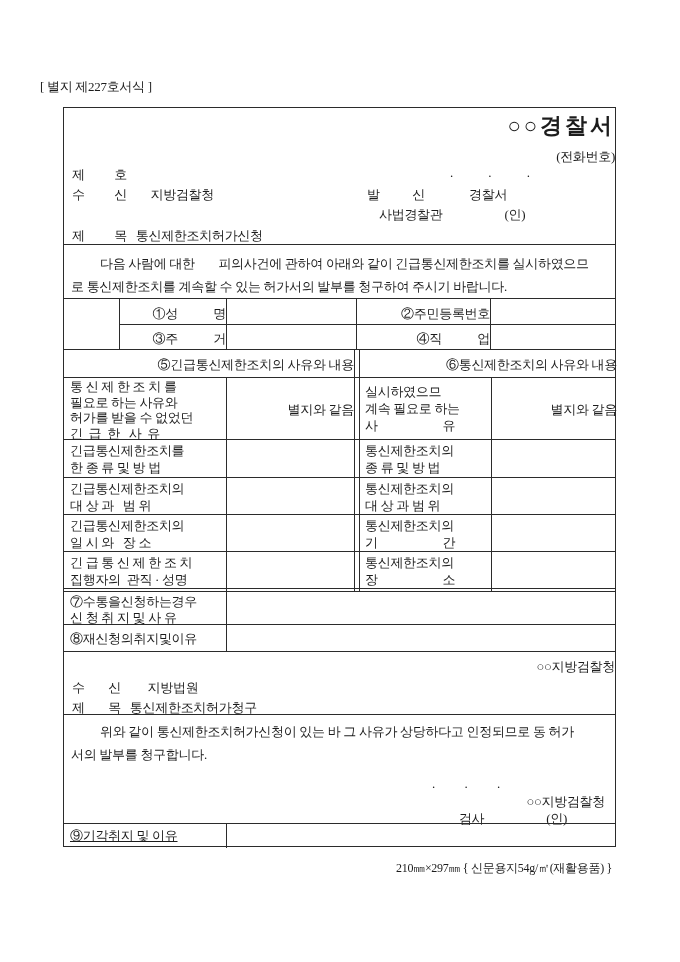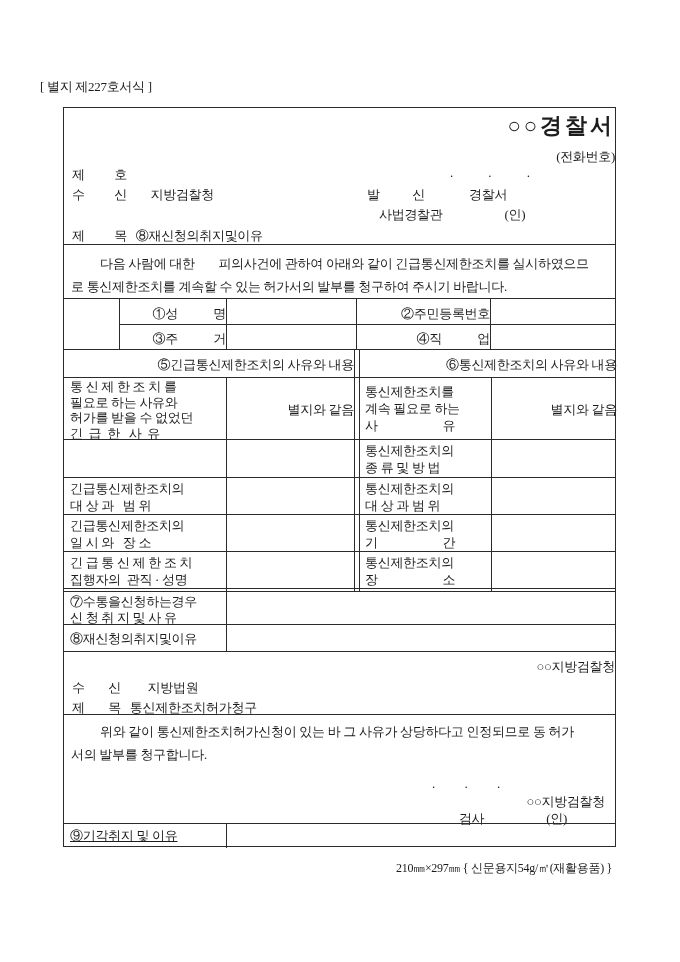--- a/index.html
+++ b/index.html
@@ -24,21 +24,21 @@
 
 <div class="box">
 
   <div class="txt title center" style="left:0; right:0; top:5px;">○○경찰서</div>
   <div class="txt center" style="left:0; right:0; top:39px;">(전화번호)</div>
   <div class="txt" style="left:8px; top:57px;">제          호</div>
   <div class="txt" style="left:386px; top:55px;">.            .            .</div>
   <div class="txt" style="left:8px; top:77px;">수          신        지방검찰청</div>
   <div class="txt" style="left:303px; top:77px;">발           신               경찰서</div>
   <div class="txt" style="left:315px; top:97px;">사법경찰관                     (인)</div>
-  <div class="txt" style="left:8px; top:118px;">제          목   ⑧재신청의취지및이유</div>
+  <div class="txt" style="left:8px; top:118px;">제          목   통신제한조치허가신청</div>
   <div class="hline" style="top:136px;"></div>
 
   <div class="txt" style="left:36px; top:146px;">다음 사람에 대한        피의사건에 관하여 아래와 같이 긴급통신제한조치를 실시하였으므</div>
   <div class="txt" style="left:7px; top:169px;">로 통신제한조치를 계속할 수 있는 허가서의 발부를 청구하여 주시기 바랍니다.</div>
 
   <div class="hline" style="top:190px;"></div>
   <div class="hline" style="top:216px; left:55px;"></div>
   <div class="hline" style="top:241px;"></div>
   <div class="vline" style="left:55px; top:190px; height:51px;"></div>
   <div class="vline" style="left:162px; top:190px; height:51px;"></div>
@@ -67,25 +67,27 @@
   <div class="vline" style="left:427px; top:269px; height:214px;"></div>
 
   <div class="txt center" style="left:0; width:290px; top:247px;">⑤긴급통신제한조치의 사유와 내용</div>
   <div class="txt lh15" style="left:6px; top:271px;">통 신 제 한 조 치 를
 필요로 하는 사유와
 허가를 받을 수 없었던
 긴  급  한   사  유</div>
 
   <div class="txt center" style="left:295px; width:258px; top:247px;">⑥통신제한조치의 사유와 내용</div>
   <div class="txt center" style="left:162px; width:128px; top:292px;">별지와 같음</div>
-  <div class="txt lh17" style="left:301px; top:275px;">통신제한조치를
+  <div class="txt lh17" style="left:301px; top:275px;">실시하였으므
 계속 필요로 하는
 사                      유</div>
   <div class="txt center" style="left:427px; width:126px; top:292px;">별지와 같음</div>
 
+  <div class="txt lh17" style="left:6px; top:334px;">긴급통신제한조치를
+한 종 류 및 방 법</div>
   <div class="txt" style="left:165px; top:341px;"></div>
   <div class="txt lh17" style="left:301px; top:334px;">통신제한조치의
 종 류 및 방 법</div>
   <div class="txt" style="left:430px; top:341px;"></div>
 
   <div class="txt lh17" style="left:6px; top:372px;">긴급통신제한조치의
 대 상 과   범 위</div>
   <div class="txt" style="left:165px; top:378px;"></div>
   <div class="txt lh17" style="left:301px; top:372px;">통신제한조치의
 대 상 과 범 위</div>

